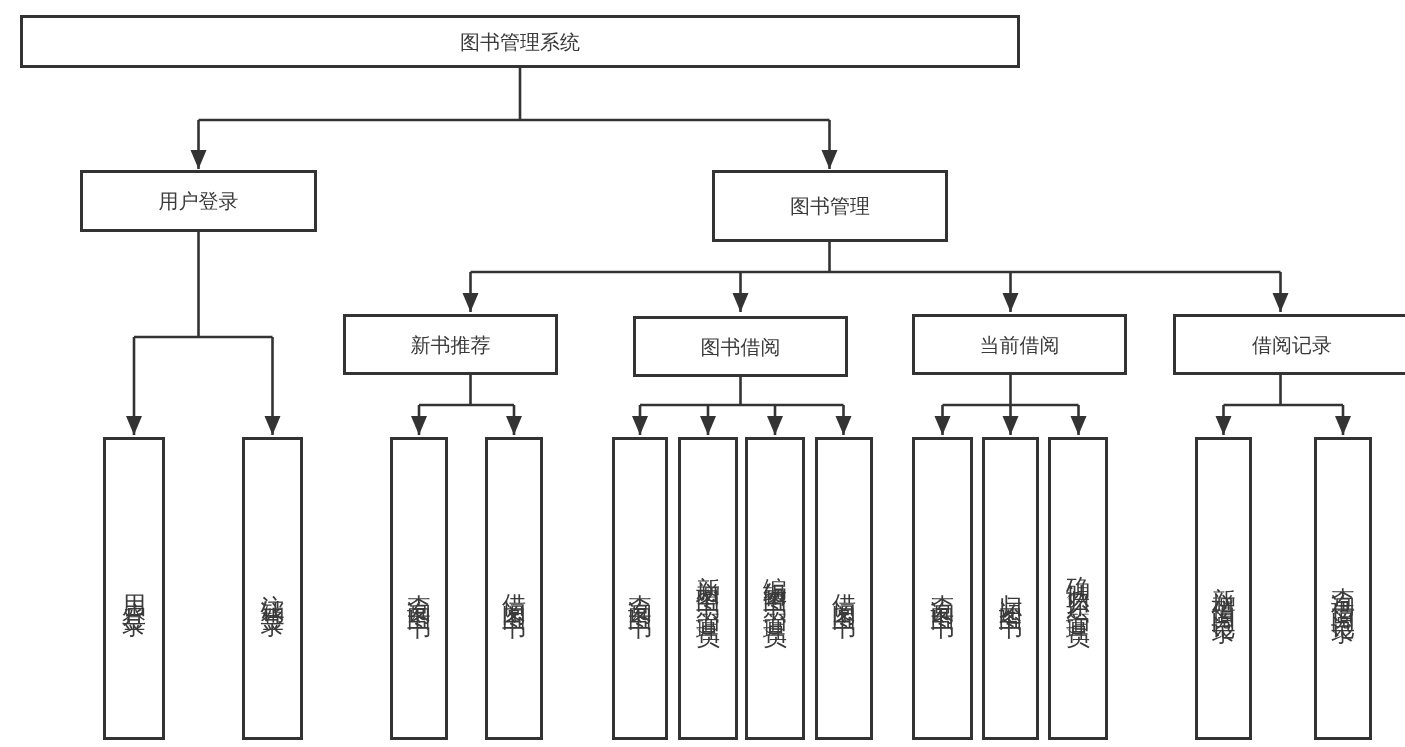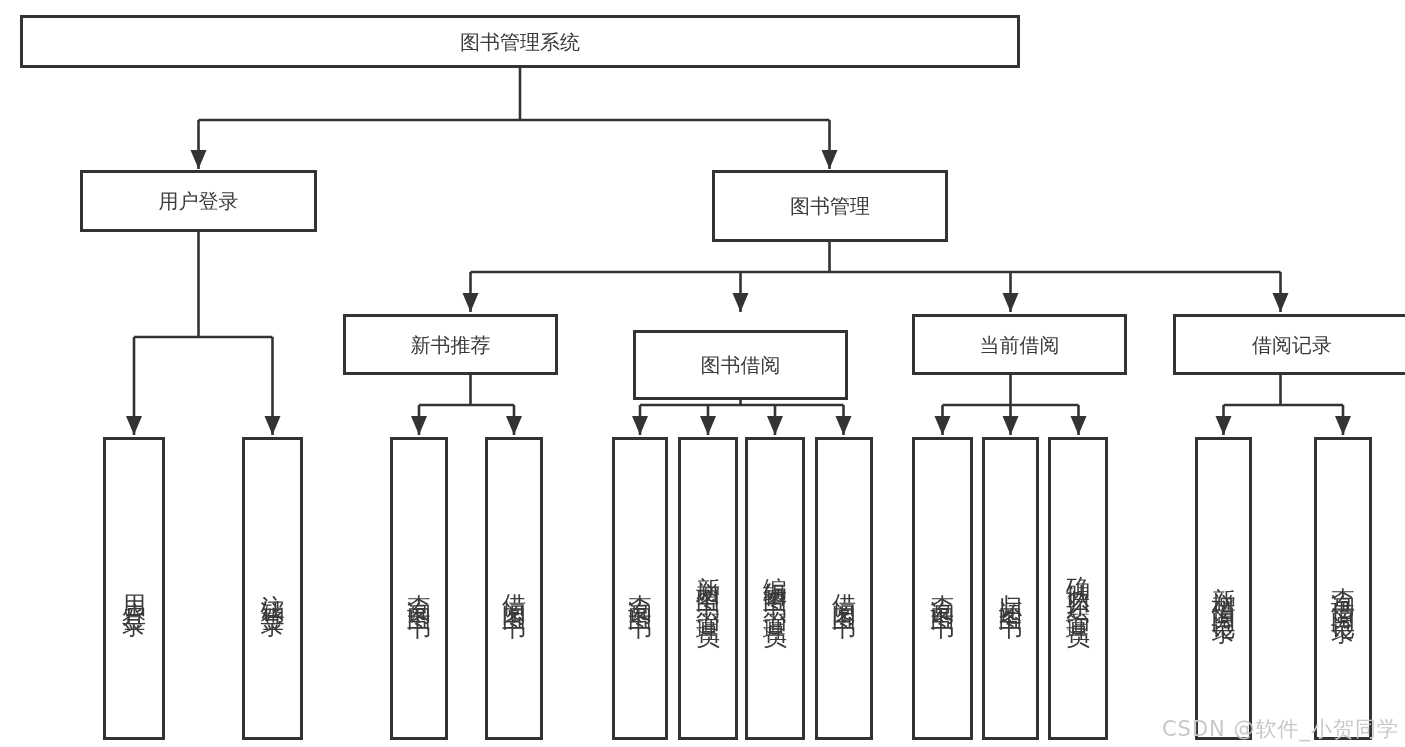--- a/index.html
+++ b/index.html
@@ -101,21 +101,21 @@
       <path class="arrow" d="M1343,405 V435" marker-end="url(#arrow)"></path>
     </g>
   </svg>
 
   <div class="box" style="left:20px;top:15px;width:1000px;height:53px">图书管理系统</div>
 
   <div class="box" style="left:80px;top:170px;width:237px;height:62px">用户登录</div>
   <div class="box" style="left:712px;top:170px;width:236px;height:72px">图书管理</div>
 
   <div class="box" style="left:343px;top:314px;width:215px;height:61px">新书推荐</div>
-  <div class="box" style="left:633px;top:330px;width:215px;height:70px">图书借阅</div>
+  <div class="box" style="left:633px;top:316px;width:215px;height:61px">图书借阅</div>
   <div class="box" style="left:912px;top:314px;width:215px;height:61px">当前借阅</div>
   <div class="box" style="left:1173px;top:314px;width:238px;height:61px">借阅记录</div>
 
   <div class="box leaf" style="left:103px;top:437px;width:62px;height:303px">用户登录</div>
   <div class="box leaf" style="left:242px;top:437px;width:61px;height:303px">注销登录</div>
 
   <div class="box leaf" style="left:390px;top:437px;width:58px;height:303px">查询图书</div>
   <div class="box leaf" style="left:485px;top:437px;width:58px;height:303px">借阅图书</div>
 
   <div class="box leaf" style="left:612px;top:437px;width:56px;height:303px">查询图书</div>
@@ -123,15 +123,14 @@
   <div class="box leaf" style="left:745px;top:437px;width:60px;height:303px">编辑图书（管理员）</div>
   <div class="box leaf" style="left:815px;top:437px;width:58px;height:303px">借阅图书</div>
 
   <div class="box leaf" style="left:912px;top:437px;width:61px;height:303px">查询图书</div>
   <div class="box leaf" style="left:982px;top:437px;width:57px;height:303px">归还图书</div>
   <div class="box leaf" style="left:1048px;top:437px;width:60px;height:303px">确认归还（管理员）</div>
 
   <div class="box leaf" style="left:1195px;top:437px;width:57px;height:303px">新增借阅记录</div>
   <div class="box leaf" style="left:1314px;top:437px;width:58px;height:303px">查询借阅记录</div>
 
-  <div class="watermark">CSDN @软件_小贺同学</div>
 
 </div>
 
 </body></html>

